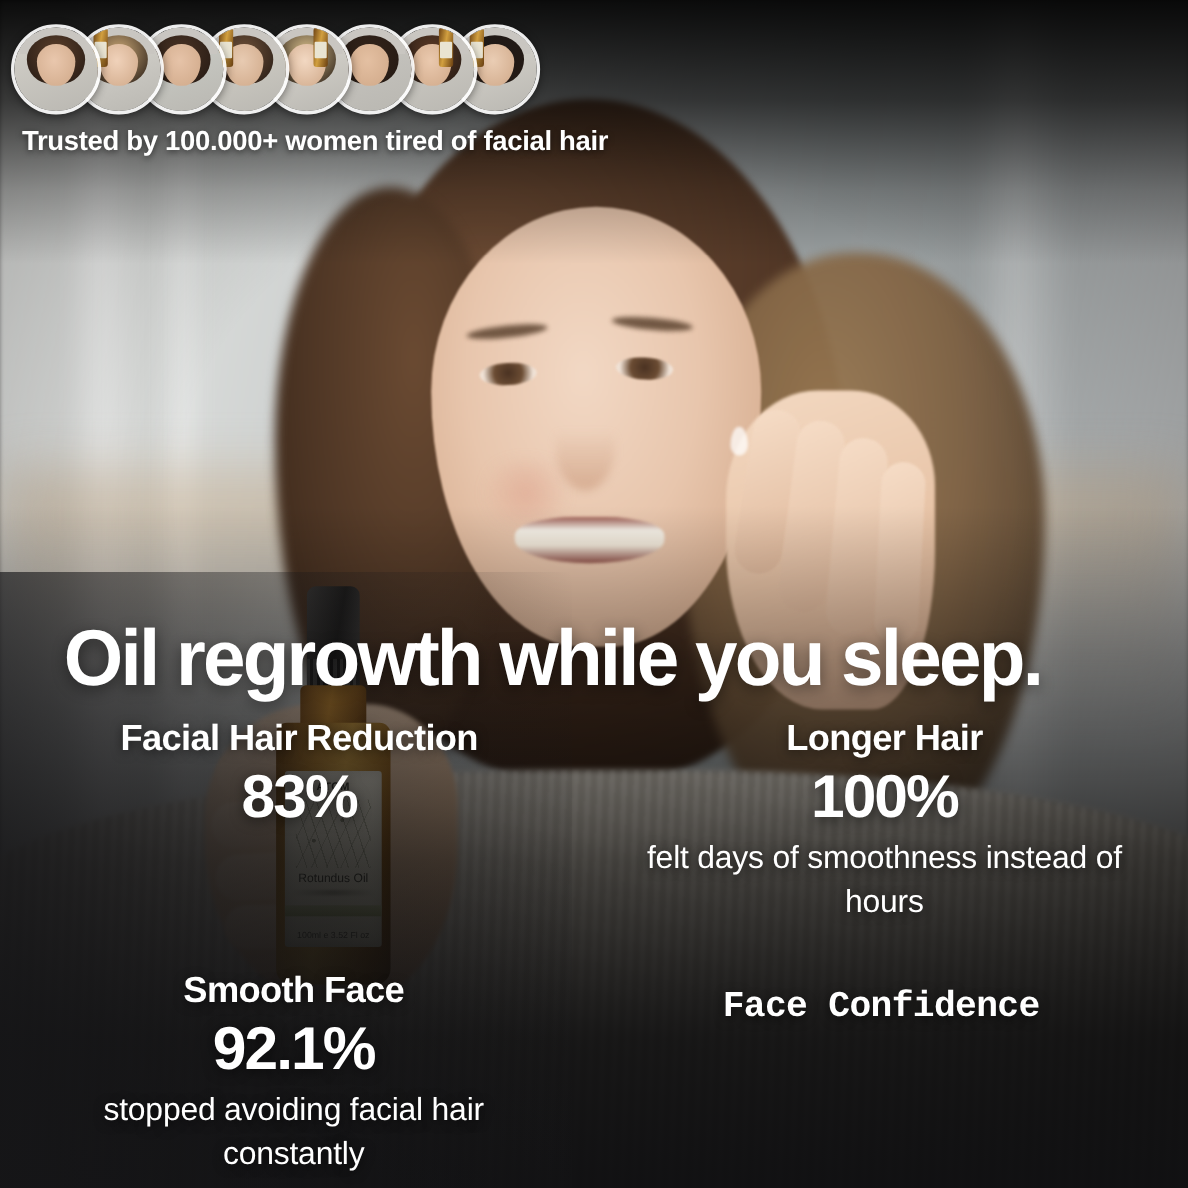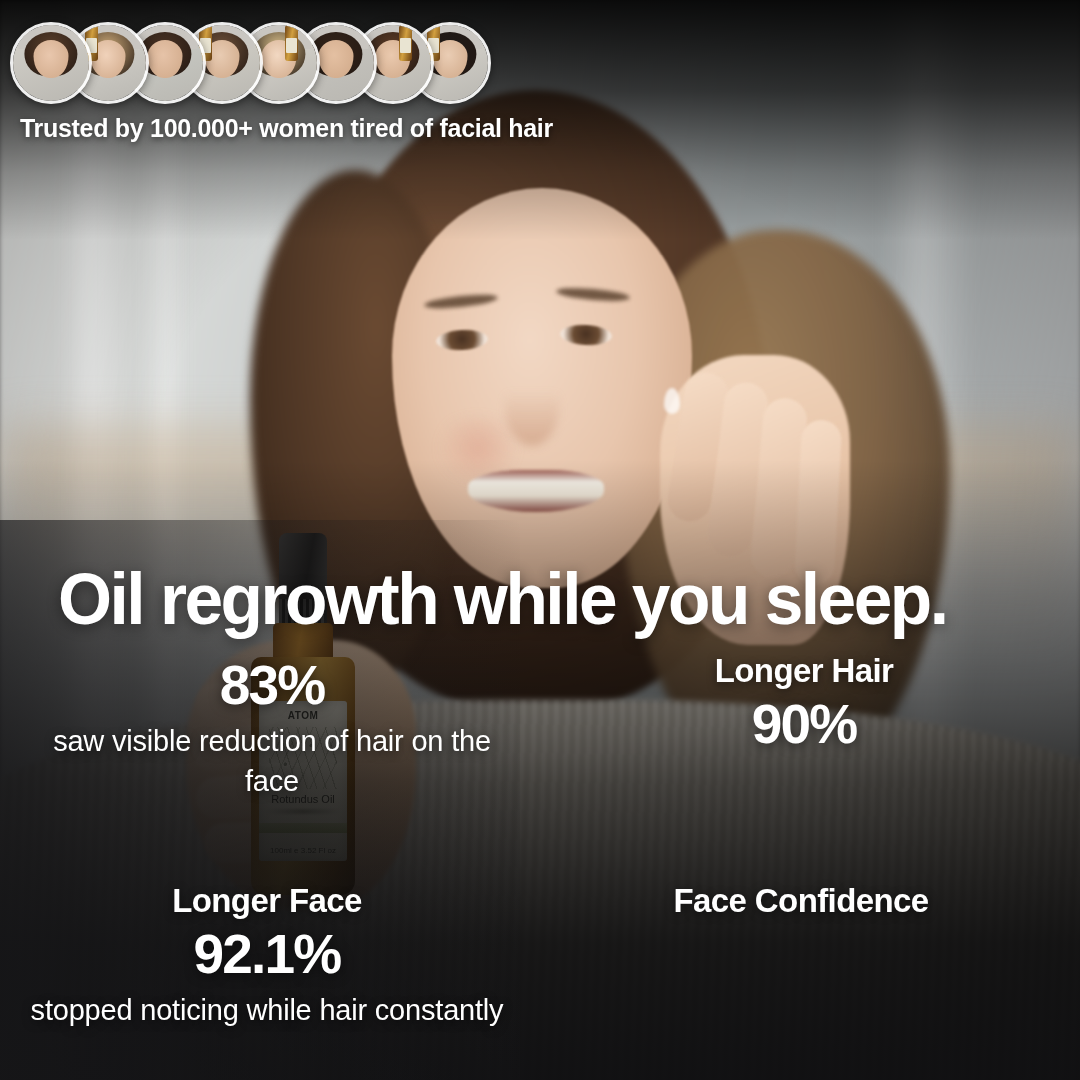--- a/index.html
+++ b/index.html
@@ -317,21 +317,21 @@
   .stat .s-desc {
     font-size:29px; font-weight:300; color:#fff;
     line-height:1.40; margin-top:3px;
     letter-spacing:-.2px;
     text-shadow:0 2px 10px rgba(0,0,0,.6);
   }
   
   .stat.c0 { padding-left:6px;  padding-right:26px; }
   .stat.c1 { padding-left:30px; padding-right:18px; }
   .stat.c2 { padding-left:6px;  padding-right:36px; margin-top:20px; }
-  .stat.c3 { padding-left:22px; padding-right:16px; margin-top:20px; }
+  .stat.c3 { padding-left:22px; padding-right:16px; margin-top:36px;font-family:Liberation Mono, monospace; }
 </style>
 </head>
 <body>
 
 <div id="ad">
 
   <div class="photo">
     <div class="room"></div>
     <div class="pane-a"></div>
     <div class="pane-b"></div>
@@ -443,30 +443,31 @@
           <i class="btl" style="left: 20%;"></i>
         </div>
       </div>
     <div class="trust-text">Trusted by 100.000+ women tired of facial hair</div>
   </div>
 
   <div class="headline">Oil regrowth while you sleep.</div>
 
   <div class="stats">
     <div class="stat c0">
+      <div class="s-title">Facial Hair Reduction</div>
       <div class="s-value">83%</div>
-      <div class="s-desc">saw visible reduction of hair on the face</div>
     </div>
     <div class="stat c1">
       <div class="s-title">Longer Hair</div>
-      <div class="s-value">90%</div>
+      <div class="s-value">100%</div>
+      <div class="s-desc">felt days of smoothness instead of hours</div>
     </div>
     <div class="stat c2">
-      <div class="s-title">Longer Face</div>
+      <div class="s-title">Smooth Face</div>
       <div class="s-value">92.1%</div>
-      <div class="s-desc">stopped noticing while hair constantly</div>
+      <div class="s-desc">stopped avoiding facial hair constantly</div>
     </div>
     <div class="stat c3">
       <div class="s-title">Face Confidence</div>
     </div>
   </div>
 
 </div>
 
 </body></html>

